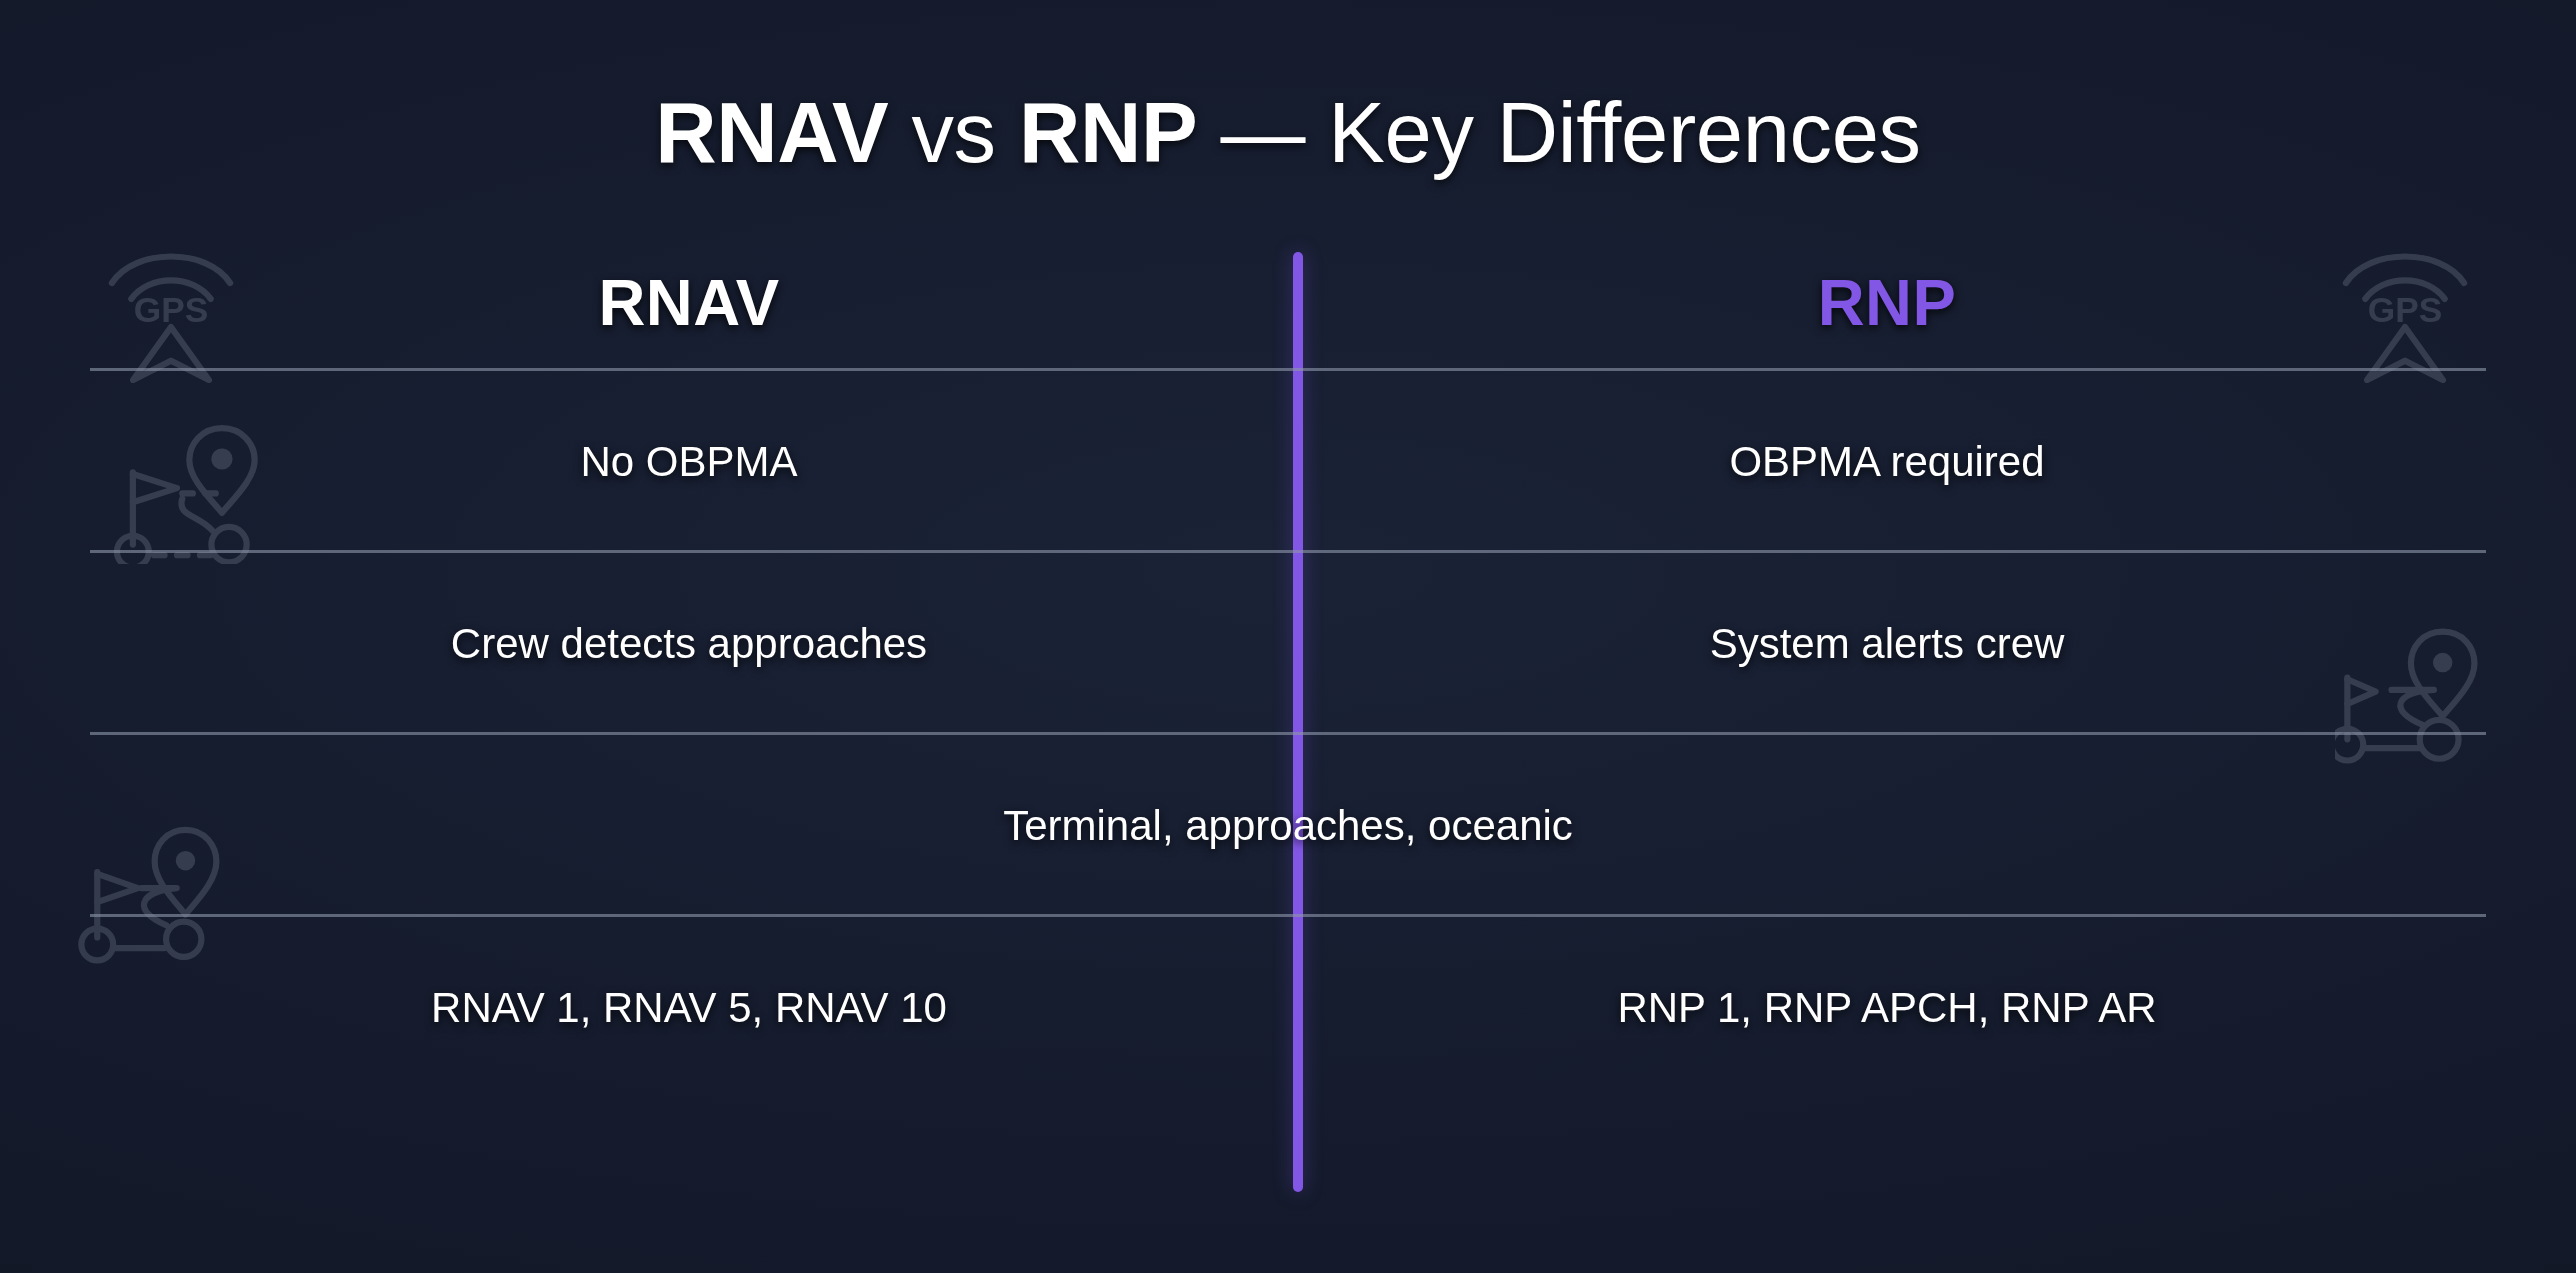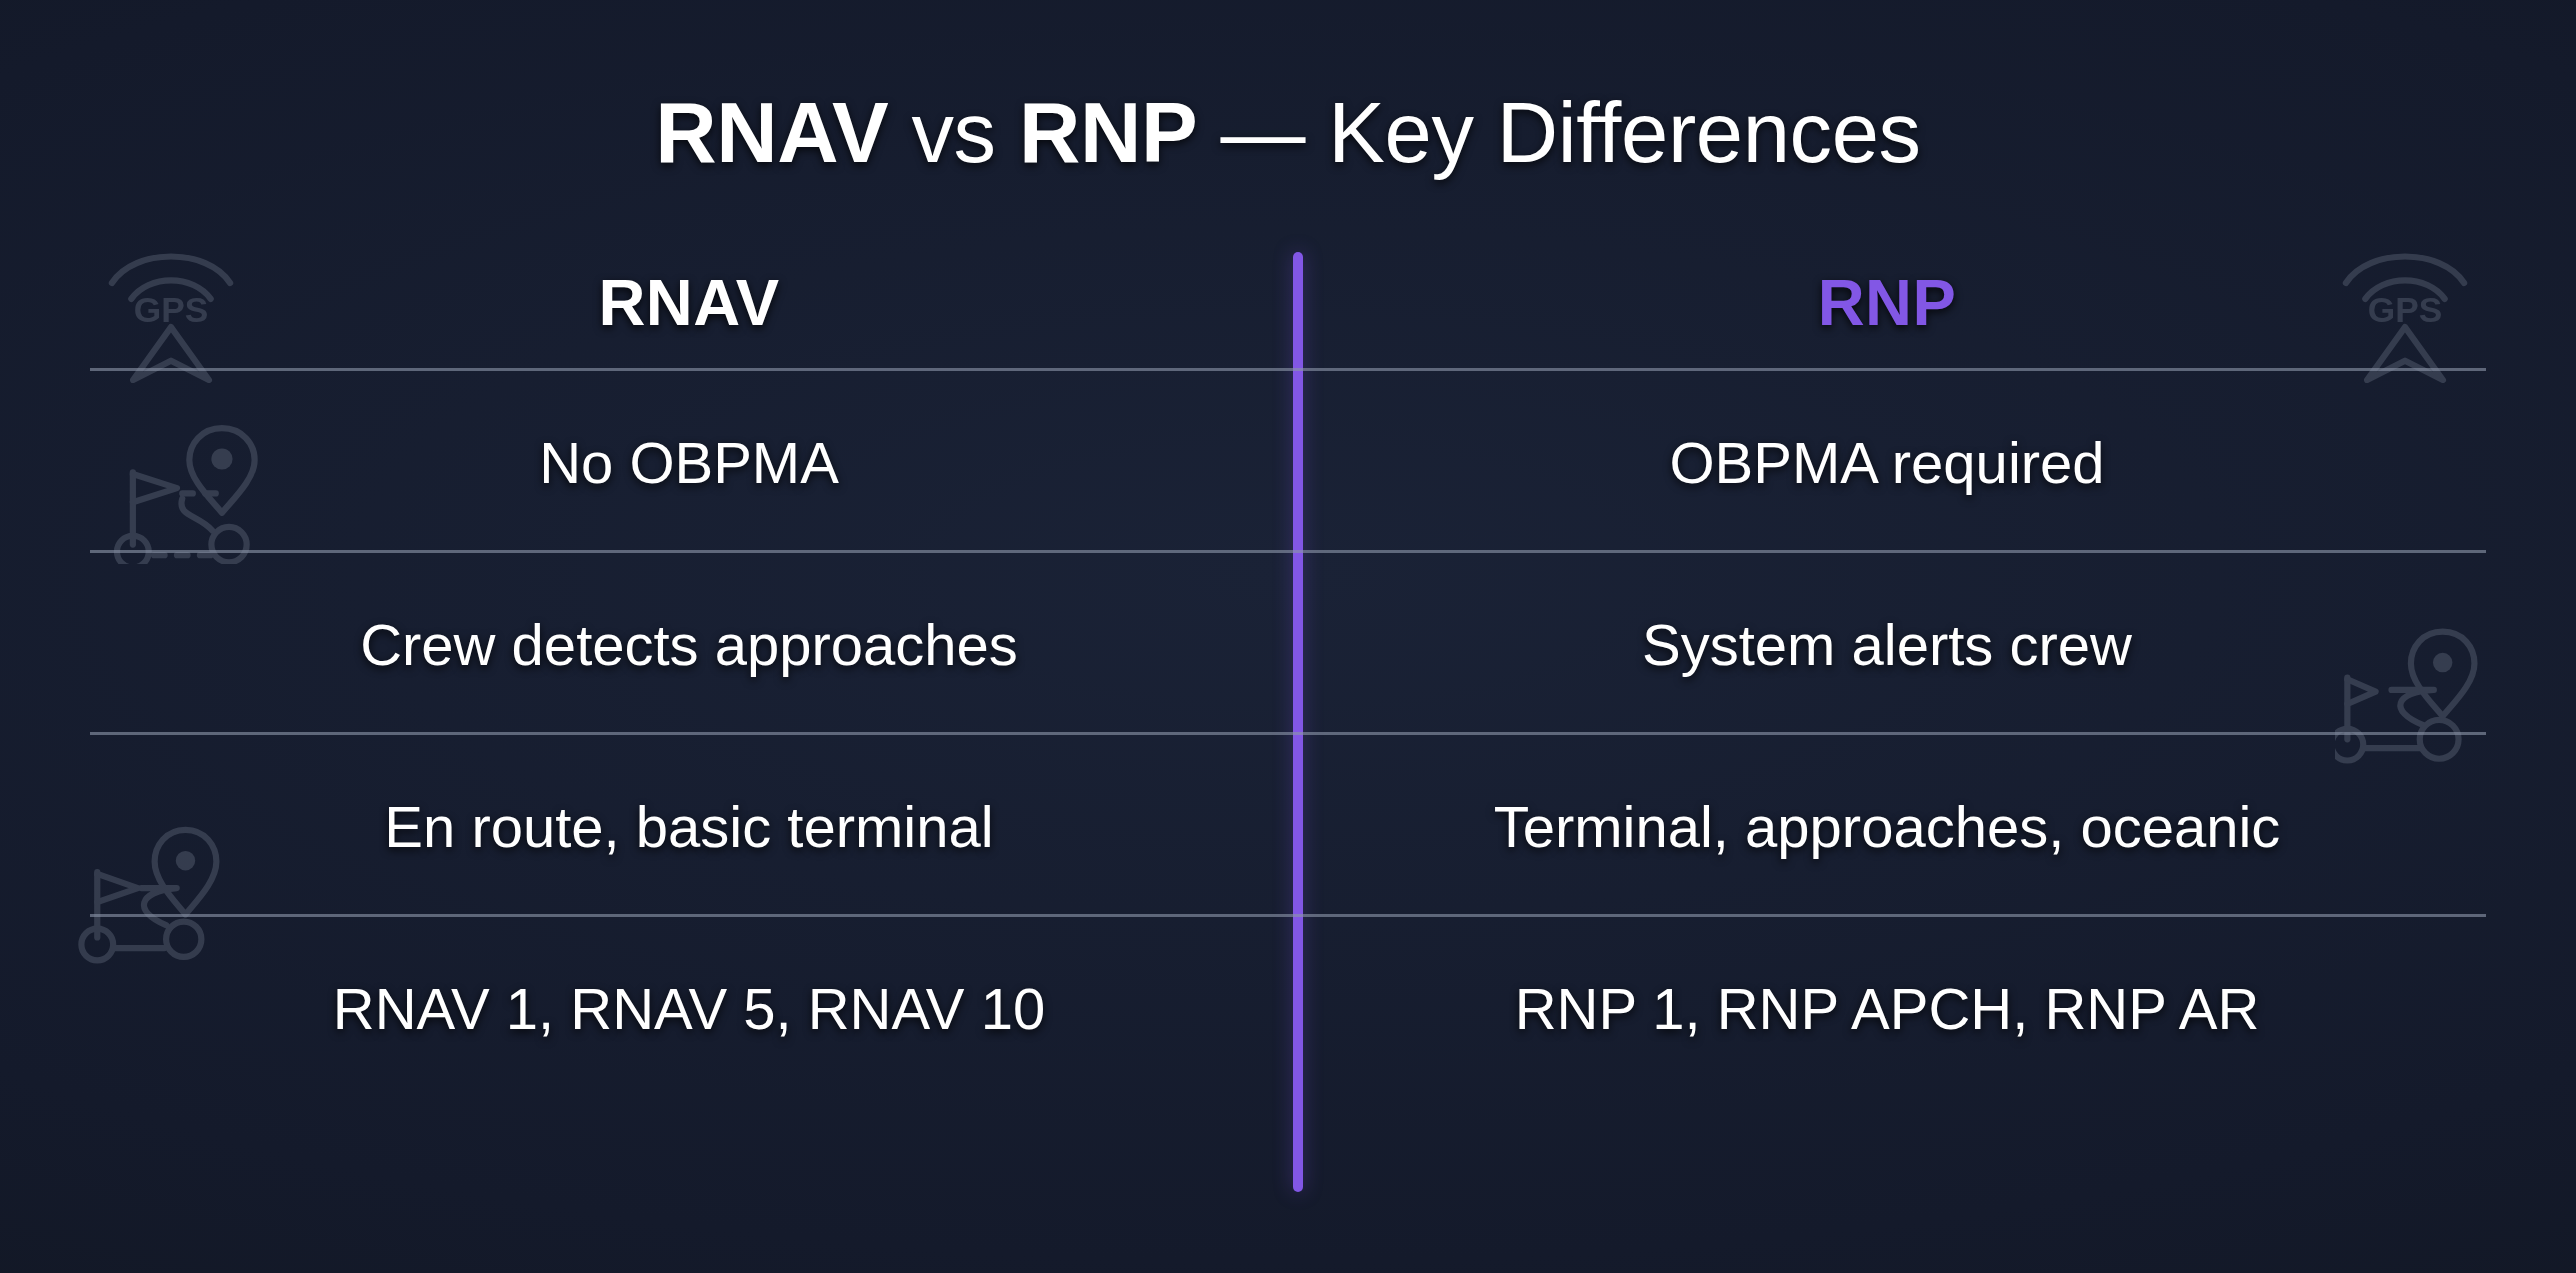--- a/index.html
+++ b/index.html
@@ -52,21 +52,21 @@
     display: flex;
     width: 100%;
     height: 182px;
     align-items: center;
   }
   .row.header { height: 137px; }
 
   .cell {
     flex: 1 1 50%;
     text-align: center;
-    font-size: 58px;
+    font-size: 42px;
     color: #ffffff;
     text-shadow: 0 2.7px 8px rgba(0,0,0,0.8);
     white-space: nowrap;
     padding: 0 8.8px;
   }
   .cell.head {
     font-size: 65px;
     font-weight: 700;
     letter-spacing: 0.4px;
   }
@@ -204,21 +204,20 @@
     <div class="sep bottom"></div>
   </div>
 
   <div class="row">
     <div class="cell">Crew detects approaches</div>
     <div class="cell">System alerts crew</div>
     <div class="sep bottom"></div>
   </div>
 
   <div class="row">
-    <div class="cell">En route, basic terminal</div>
     <div class="cell">Terminal, approaches, oceanic</div>
     <div class="sep bottom"></div>
   </div>
 
   <div class="row">
     <div class="cell">RNAV 1, RNAV 5, RNAV 10</div>
     <div class="cell">RNP 1, RNP APCH, RNP AR</div>
   </div>
 
 </div>

